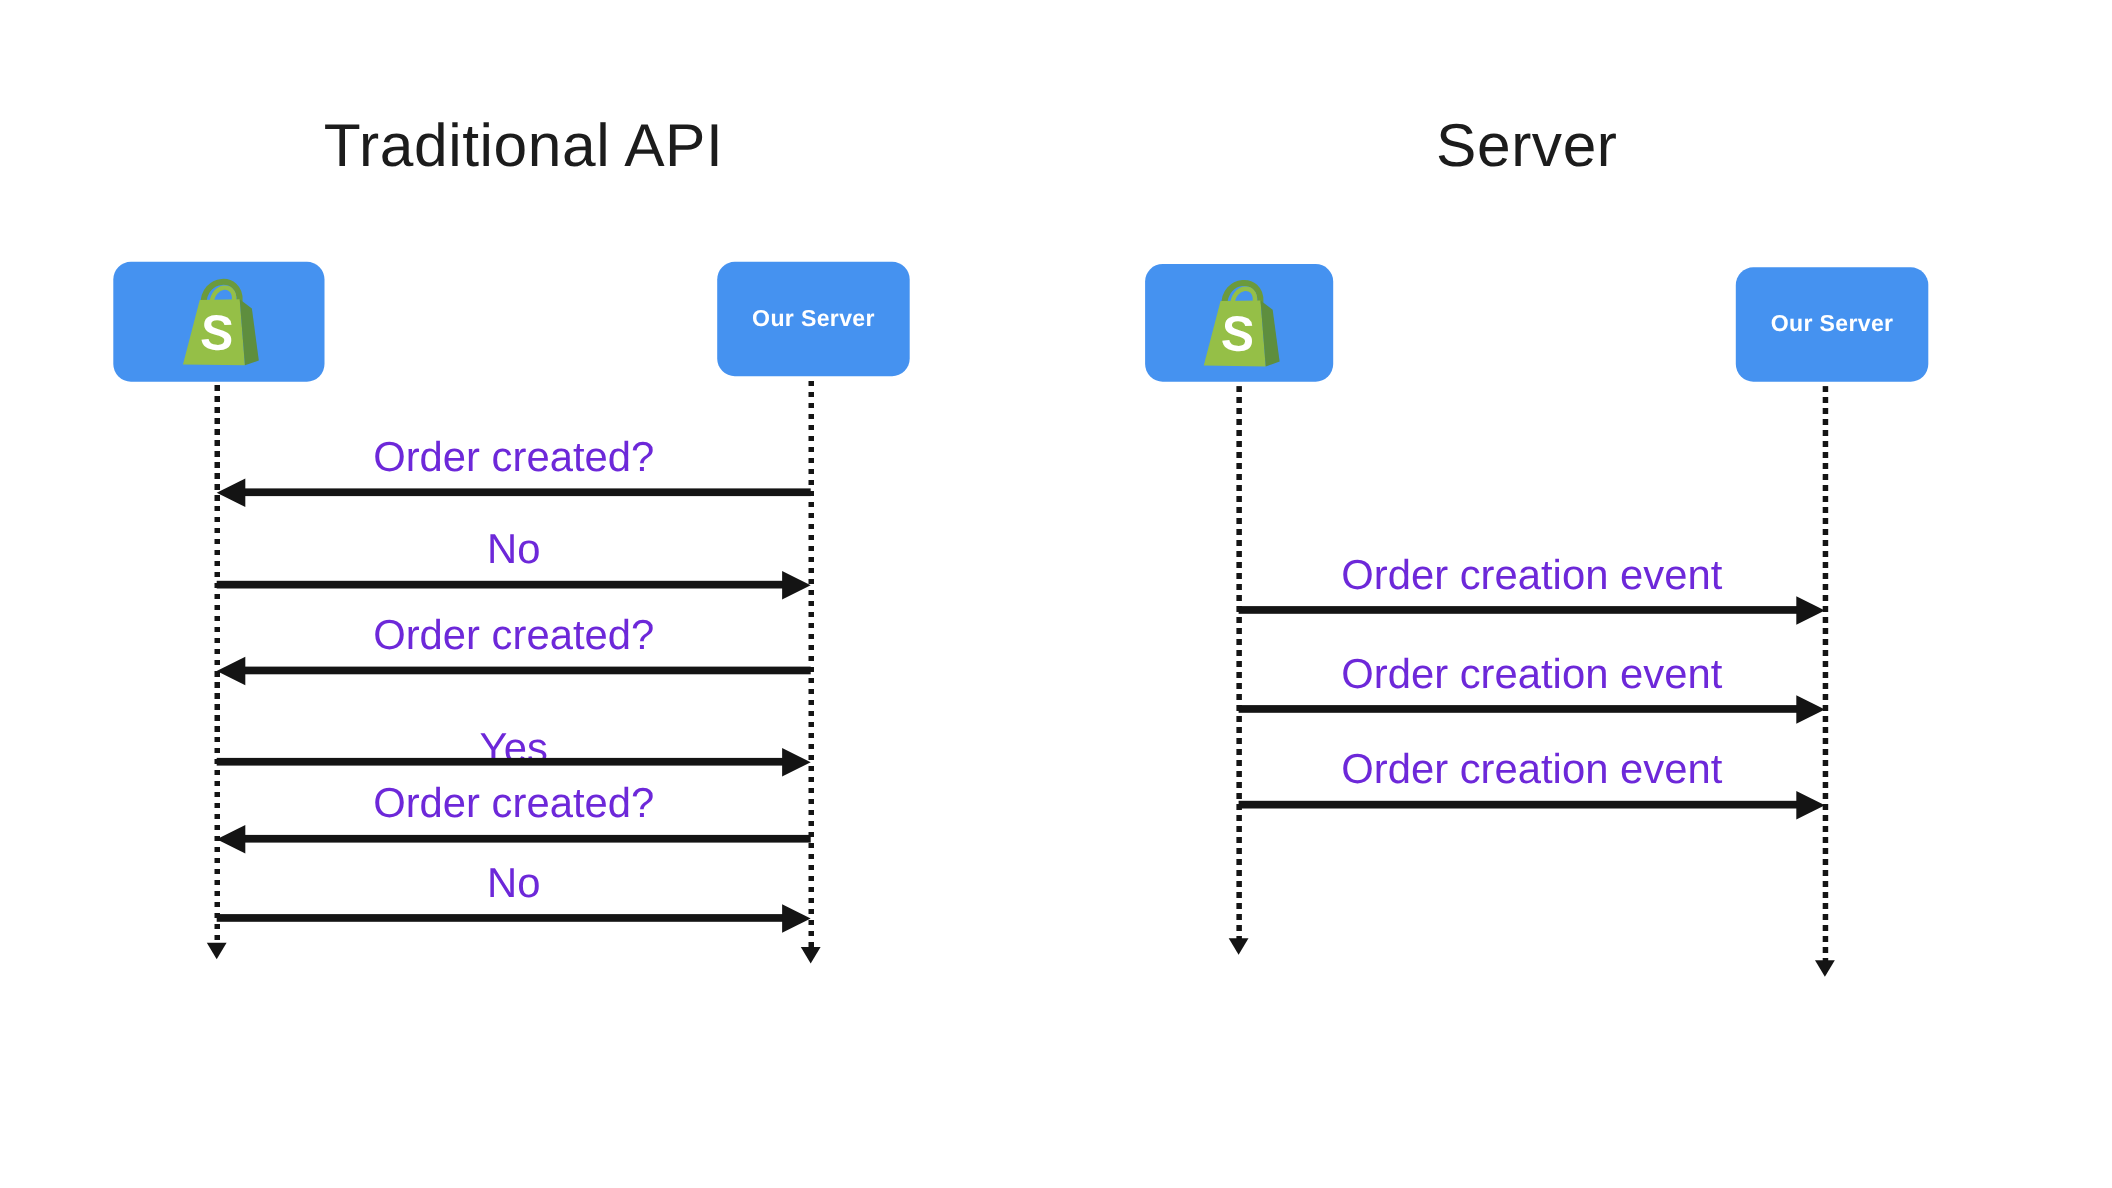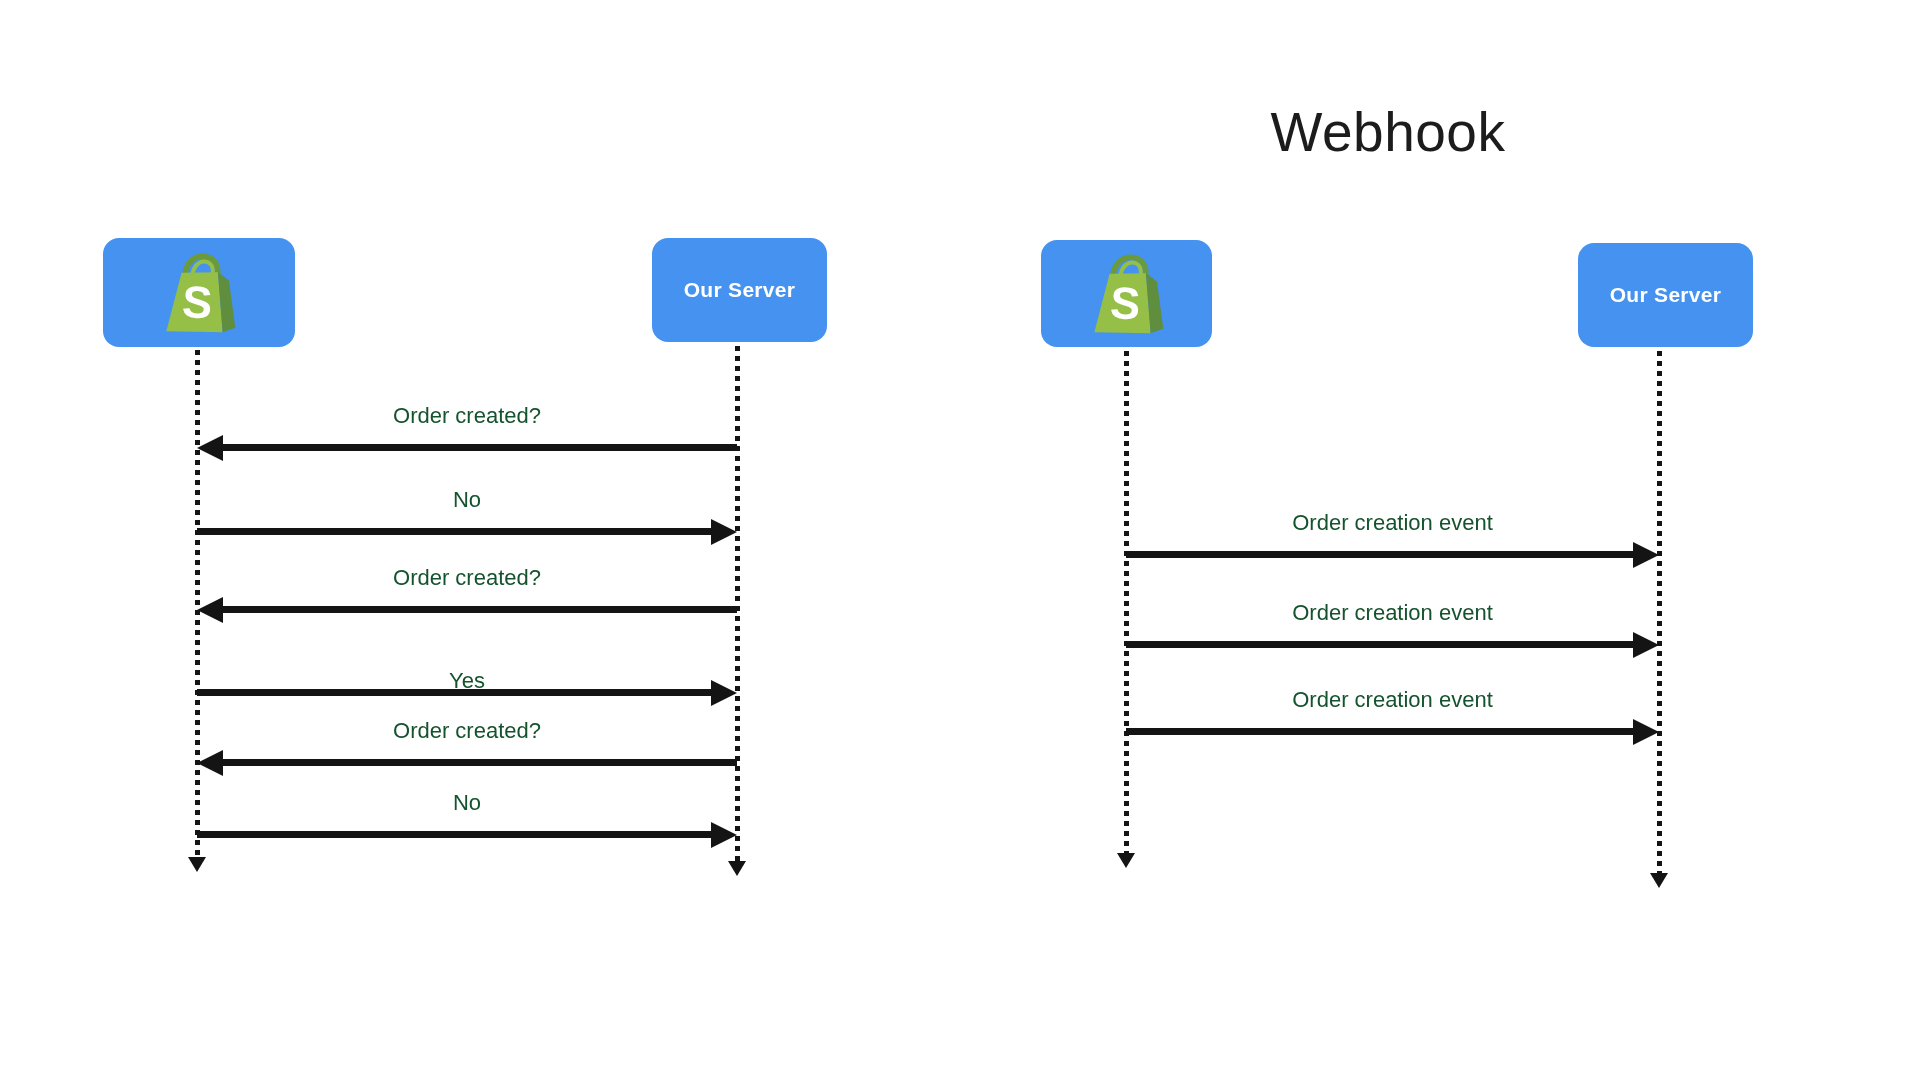--- a/index.html
+++ b/index.html
@@ -38,33 +38,34 @@
   .lifeline-line {
     position:absolute;
     width:5px;
     background:repeating-linear-gradient(to bottom, #141414 0 5px, transparent 5px 10px);
   }
   .lifeline-head, .msg-head { position:absolute; width:0; height:0; }
   .msg-line { position:absolute; height:7px; background:#141414; }
   .msg-label {
     position:absolute;
     transform:translateX(-50%);
-    font-size:22px;
+    font-size:38px;
     line-height:34px;
-    color:#14532d;
+    color:#6d28d9;
     white-space:nowrap;
   }
 </style>
 </head>
 <body>
 
 <div class="stage" id="layer">
 
+  <div class="diagram-title" style="left: 476px; top: 100px;">Traditional API</div>
 
-  <div class="diagram-title" style="left: 1388px; top: 100px;">Webhook</div>
+  <div class="diagram-title" style="left: 1388px; top: 100px;">Server</div>
 
   <div class="actor" style="left: 103px; top: 238px; width: 192px; height: 109px; background: rgb(69, 146, 240);">
     <svg class="bag-svg" width="92" height="96" viewBox="0 0 92 96">
       <g transform="rotate(7 46 50)">
         <path d="M30 34 C26 8 60 2 62 26" fill="none" stroke-width="5.5" stroke-linecap="round" stroke="#6B9A3C"></path>
         <path d="M37 32 C36 14 56 10 57 26" fill="none" stroke-width="4" stroke-linecap="round" stroke="#95BF47"></path>
         <polygon points="26,30 62,25 74,84 18,90" fill="#95BF47"></polygon>
         <polygon points="62,25 74,32 86,78 74,84" fill="#5E8E3E"></polygon>
         <text x="30" y="73" font-family="Liberation Sans, sans-serif" font-size="45" font-weight="bold" transform="rotate(-3 46 52)" fill="#ffffff">S</text>
       </g>

